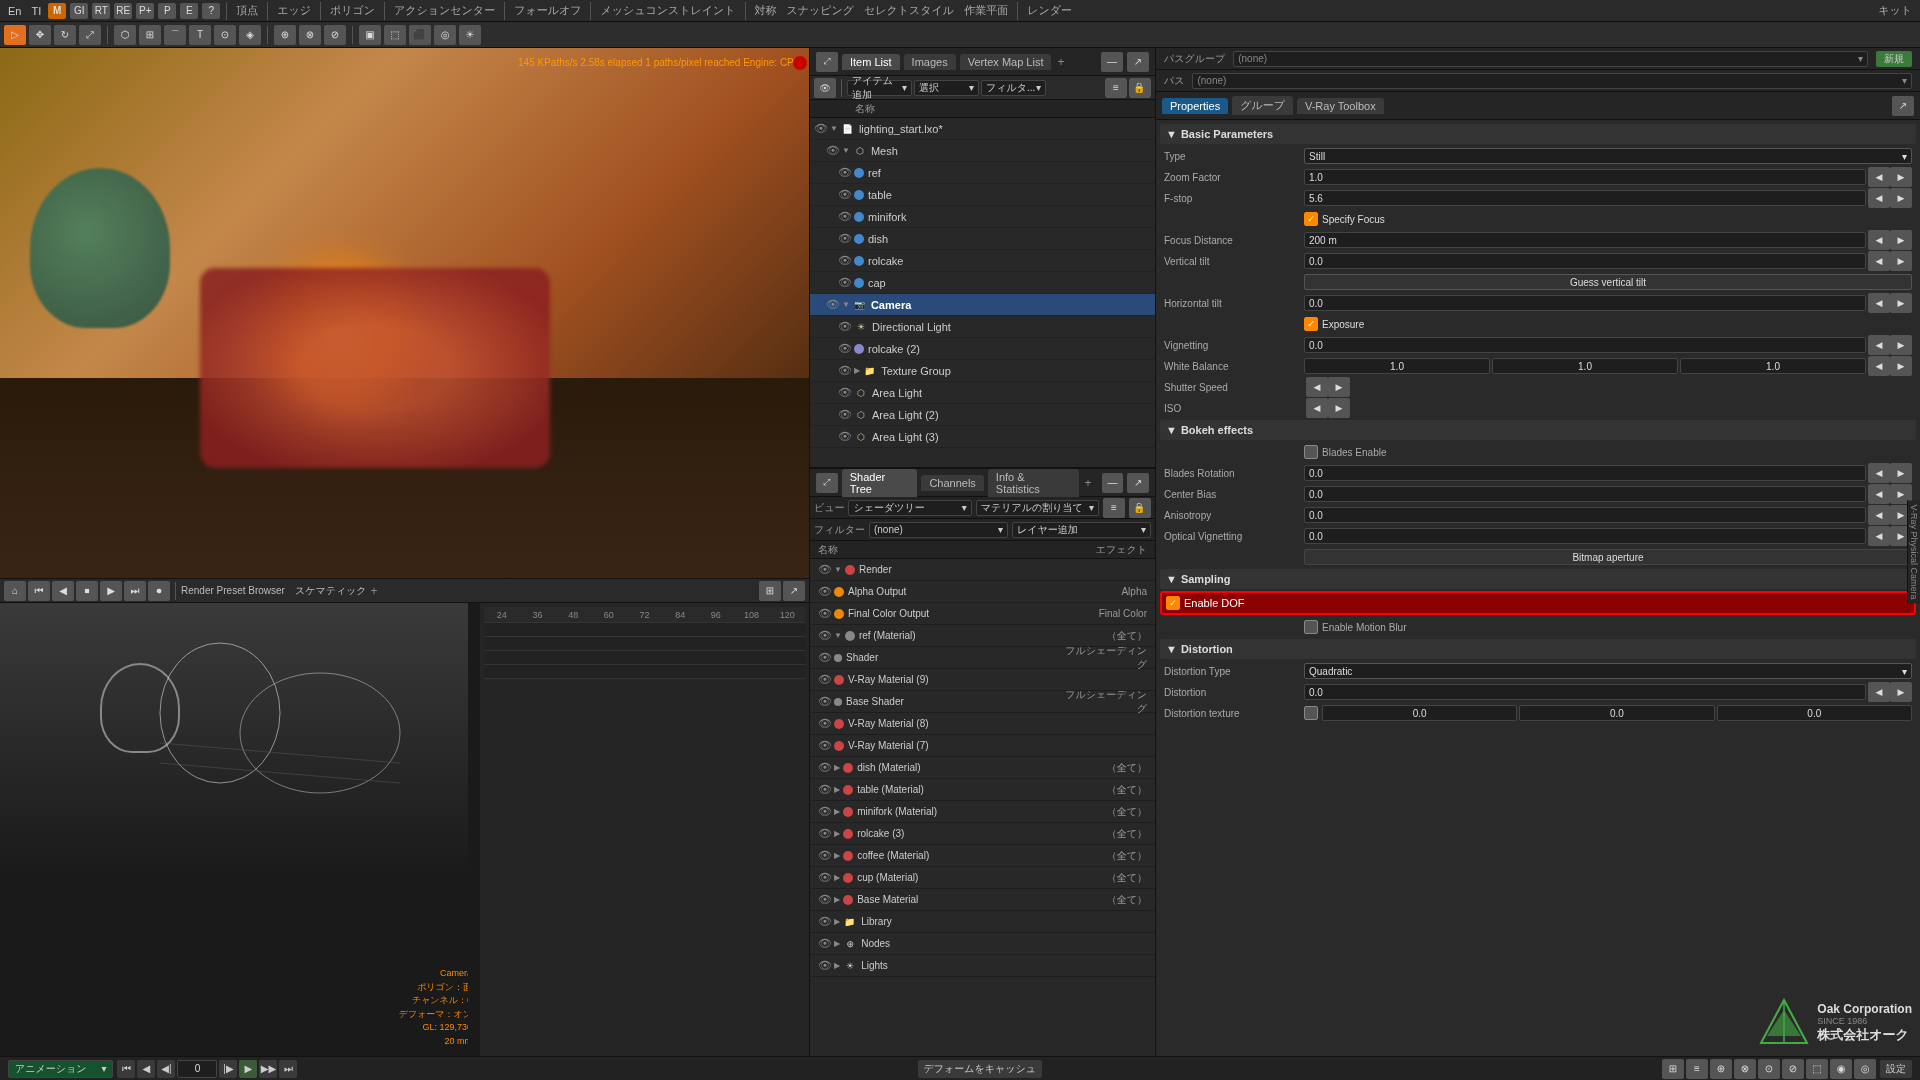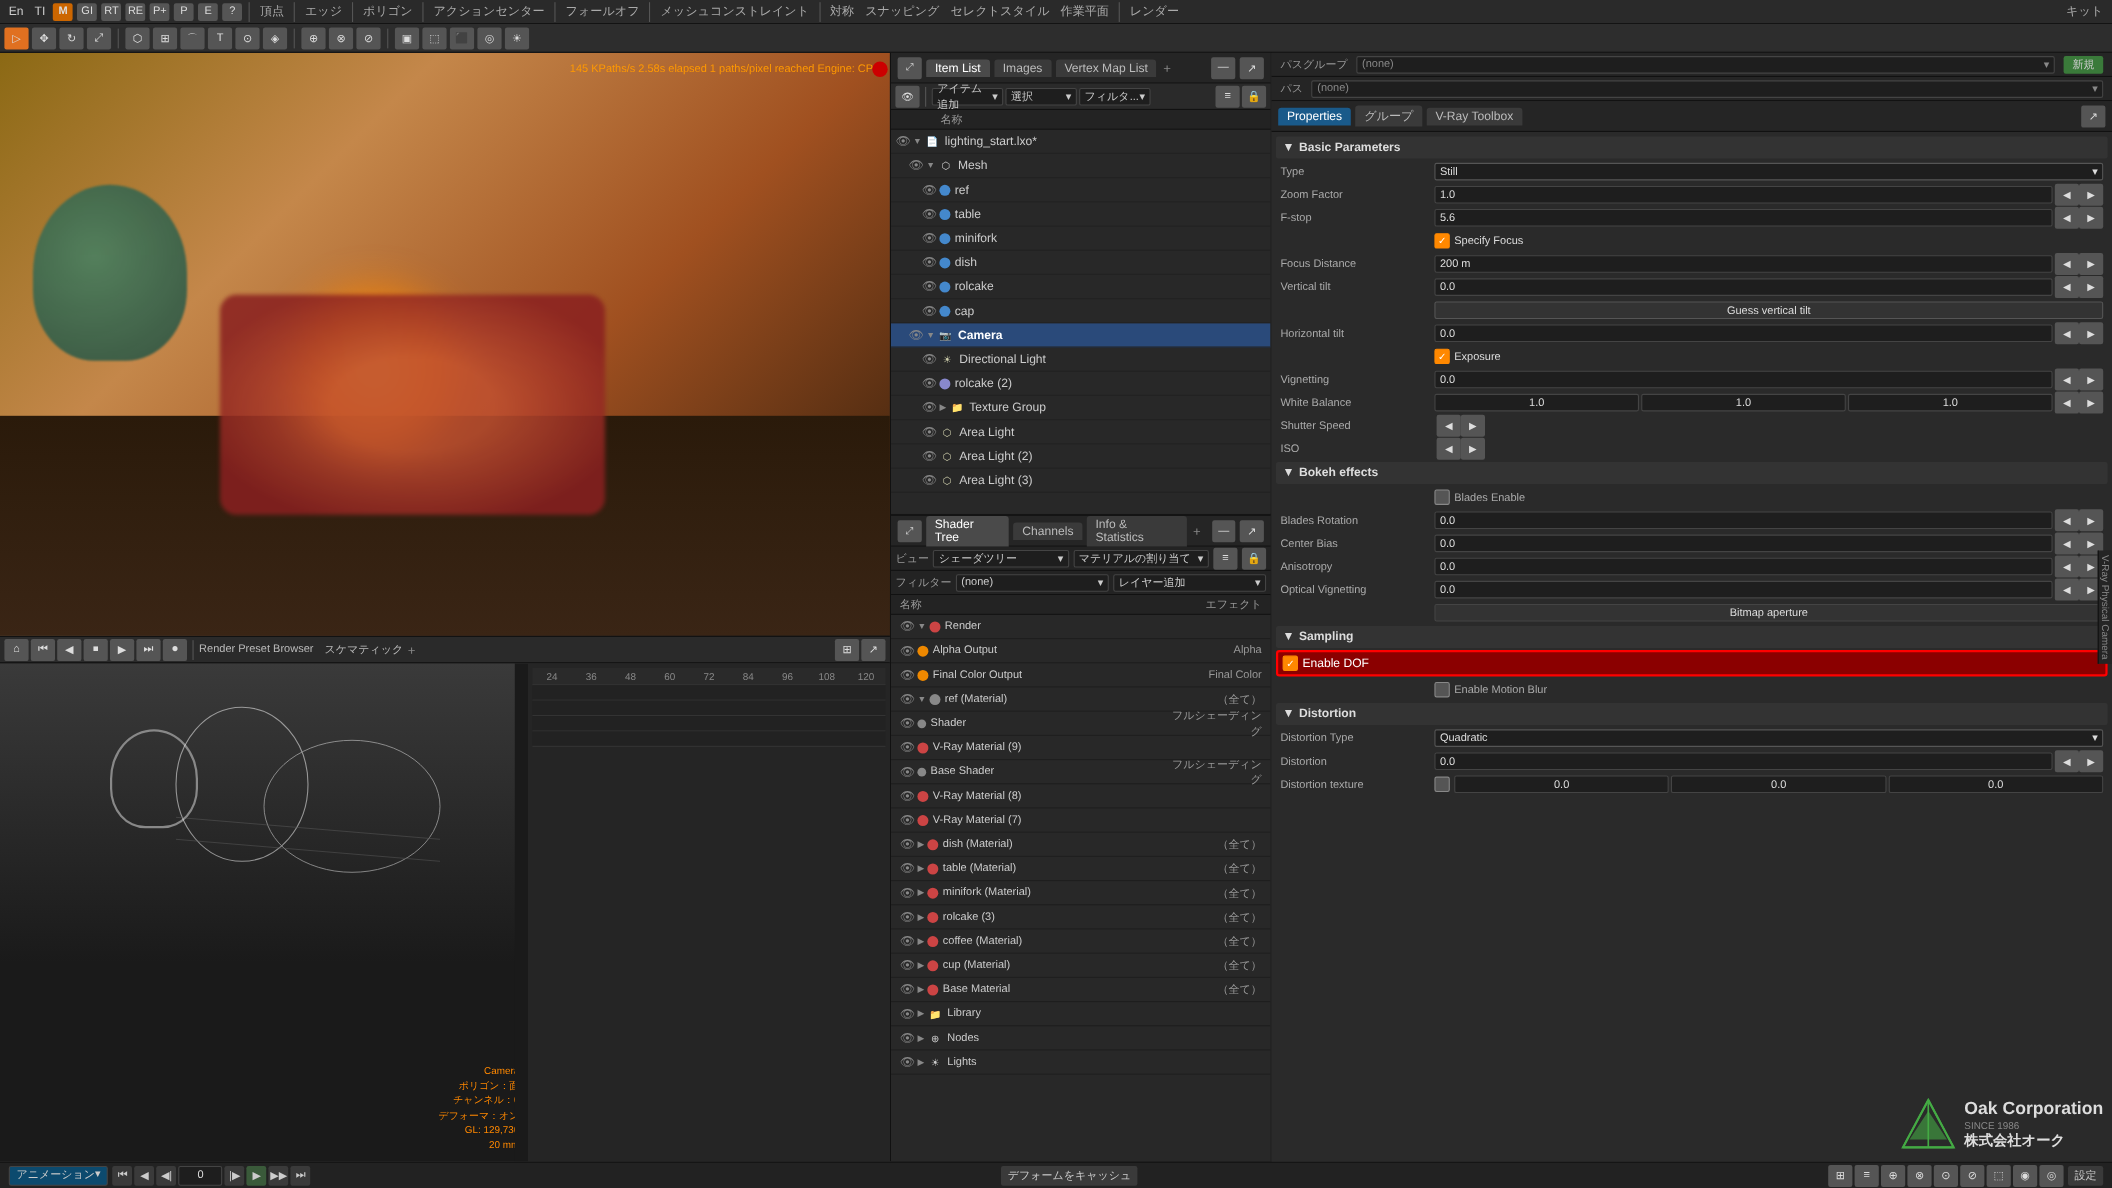--- a/index.html
+++ b/index.html
@@ -96,21 +96,21 @@
     .filter-dropdown { flex: 1; background: #1e1e1e; border: 1px solid #444; border-radius: 2px; height: 16px; display: flex; align-items: center; justify-content: space-between; padding: 0 4px; font-size: 10px; color: #ccc; cursor: pointer; }
     .col-header { background: #232323; height: 18px; display: flex; align-items: center; border-bottom: 1px solid #111; }
     .col-name { flex: 1; padding-left: 8px; font-size: 10px; color: #999; }
     .col-effect { width: 90px; padding-right: 8px; text-align: right; font-size: 10px; color: #999; }
 
     .timeline-numbers { display: flex; flex: 1; }
     .tl-num { flex: 1; font-size: 9px; color: #888; text-align: center; }
 
     .bottom-bar { height: 24px; background: #222; display: flex; align-items: center; padding: 0 8px; gap: 4px; border-top: 1px solid #111; flex-shrink: 0; }
     .bottom-btn { height: 18px; padding: 0 6px; background: #3a3a3a; border-radius: 2px; font-size: 10px; color: #ccc; cursor: pointer; display: flex; align-items: center; }
-    .anim-dropdown { height: 18px; padding: 0 6px; background: #0c4a6e; border: 1px solid #444; border-radius: 2px; font-size: 10px; color: #ccc; display: flex; gap: 0; cursor: pointer; }
+    .anim-dropdown { height: 18px; padding: 0 6px; background: #14532d; border: 1px solid #444; border-radius: 2px; font-size: 10px; color: #ccc; display: flex; align-items: center; gap: 15px; cursor: pointer; }
     .play-controls { display: flex; align-items: center; gap: 2px; }
     .play-btn { width: 18px; height: 18px; display: flex; align-items: center; justify-content: center; background: #3a3a3a; border-radius: 2px; cursor: pointer; font-size: 10px; color: #ccc; }
     .frame-input { width: 40px; height: 18px; background: #1e1e1e; border: 1px solid #444; border-radius: 2px; font-size: 10px; color: #ddd; text-align: center; display: flex; align-items: center; justify-content: center; }
 
     .path-bar { height: 22px; background: #252525; display: flex; align-items: center; padding: 0 8px; gap: 8px; border-bottom: 1px solid #111; font-size: 10px; color: #999; }
     .path-input { flex: 1; background: #1e1e1e; border: 1px solid #444; border-radius: 2px; height: 16px; display: flex; align-items: center; padding: 0 4px; font-size: 10px; color: #888; }
     .new-btn { height: 16px; padding: 0 8px; background: #3a7a3a; border-radius: 2px; font-size: 10px; color: #ccc; cursor: pointer; display: flex; align-items: center; }
   </style>
 </head>
 <body>
@@ -826,21 +826,21 @@
     <div style="position:absolute;bottom:8px;right:8px;display:flex;align-items:center;gap:8px;">
       <svg width="50" height="50">
         <polygon points="25,2 48,45 2,45" fill="none" stroke="#44aa44" stroke-width="2"></polygon>
         <polygon points="25,12 42,38 8,38" fill="#44aa44" opacity="0.6"></polygon>
         <line x1="25" y1="2" x2="25" y2="45" stroke="#44aa44" stroke-width="1.5"></line>
         <line x1="2" y1="45" x2="48" y2="45" stroke="#44aa44" stroke-width="1.5"></line>
         <line x1="2" y1="45" x2="25" y2="2" stroke="#44aa44" stroke-width="1.5"></line>
         <line x1="25" y1="2" x2="48" y2="45" stroke="#44aa44" stroke-width="1.5"></line>
       </svg>
       <div>
-        <div style="font-size:16px;color:#ddd;font-weight:bold;">Oak Corporation</div>
+        <div style="font-size:12px;color:#ddd;font-weight:bold;">Oak Corporation</div>
         <div style="font-size:9px;color:#888;">SINCE 1986</div>
         <div style="font-size:13px;color:#ddd;font-weight:bold;">株式会社オーク</div>
       </div>
     </div>
 
     <div style="position:absolute;right:0;top:50%;transform:translateY(-50%);writing-mode:vertical-rl;font-size:9px;color:#888;background:#252525;padding:4px 1px;border-left:1px solid #111;">V-Ray Physical Camera</div>
   </div>
 
 </div>
 

